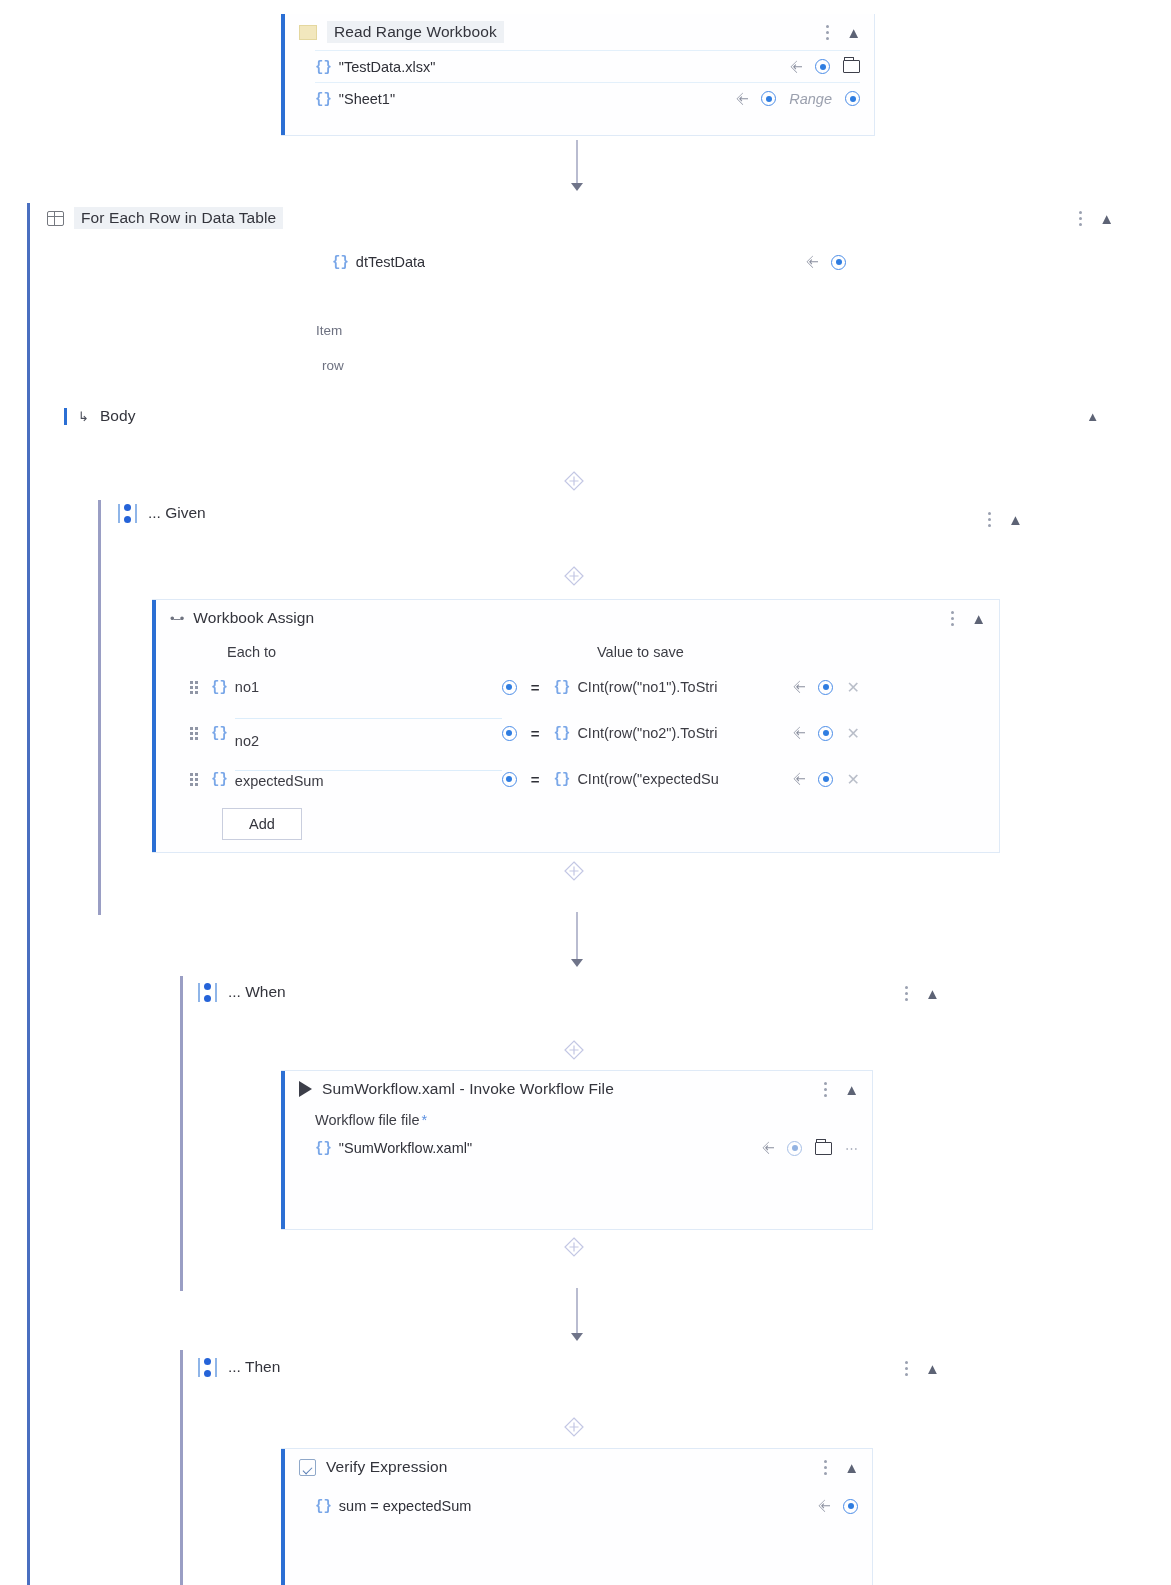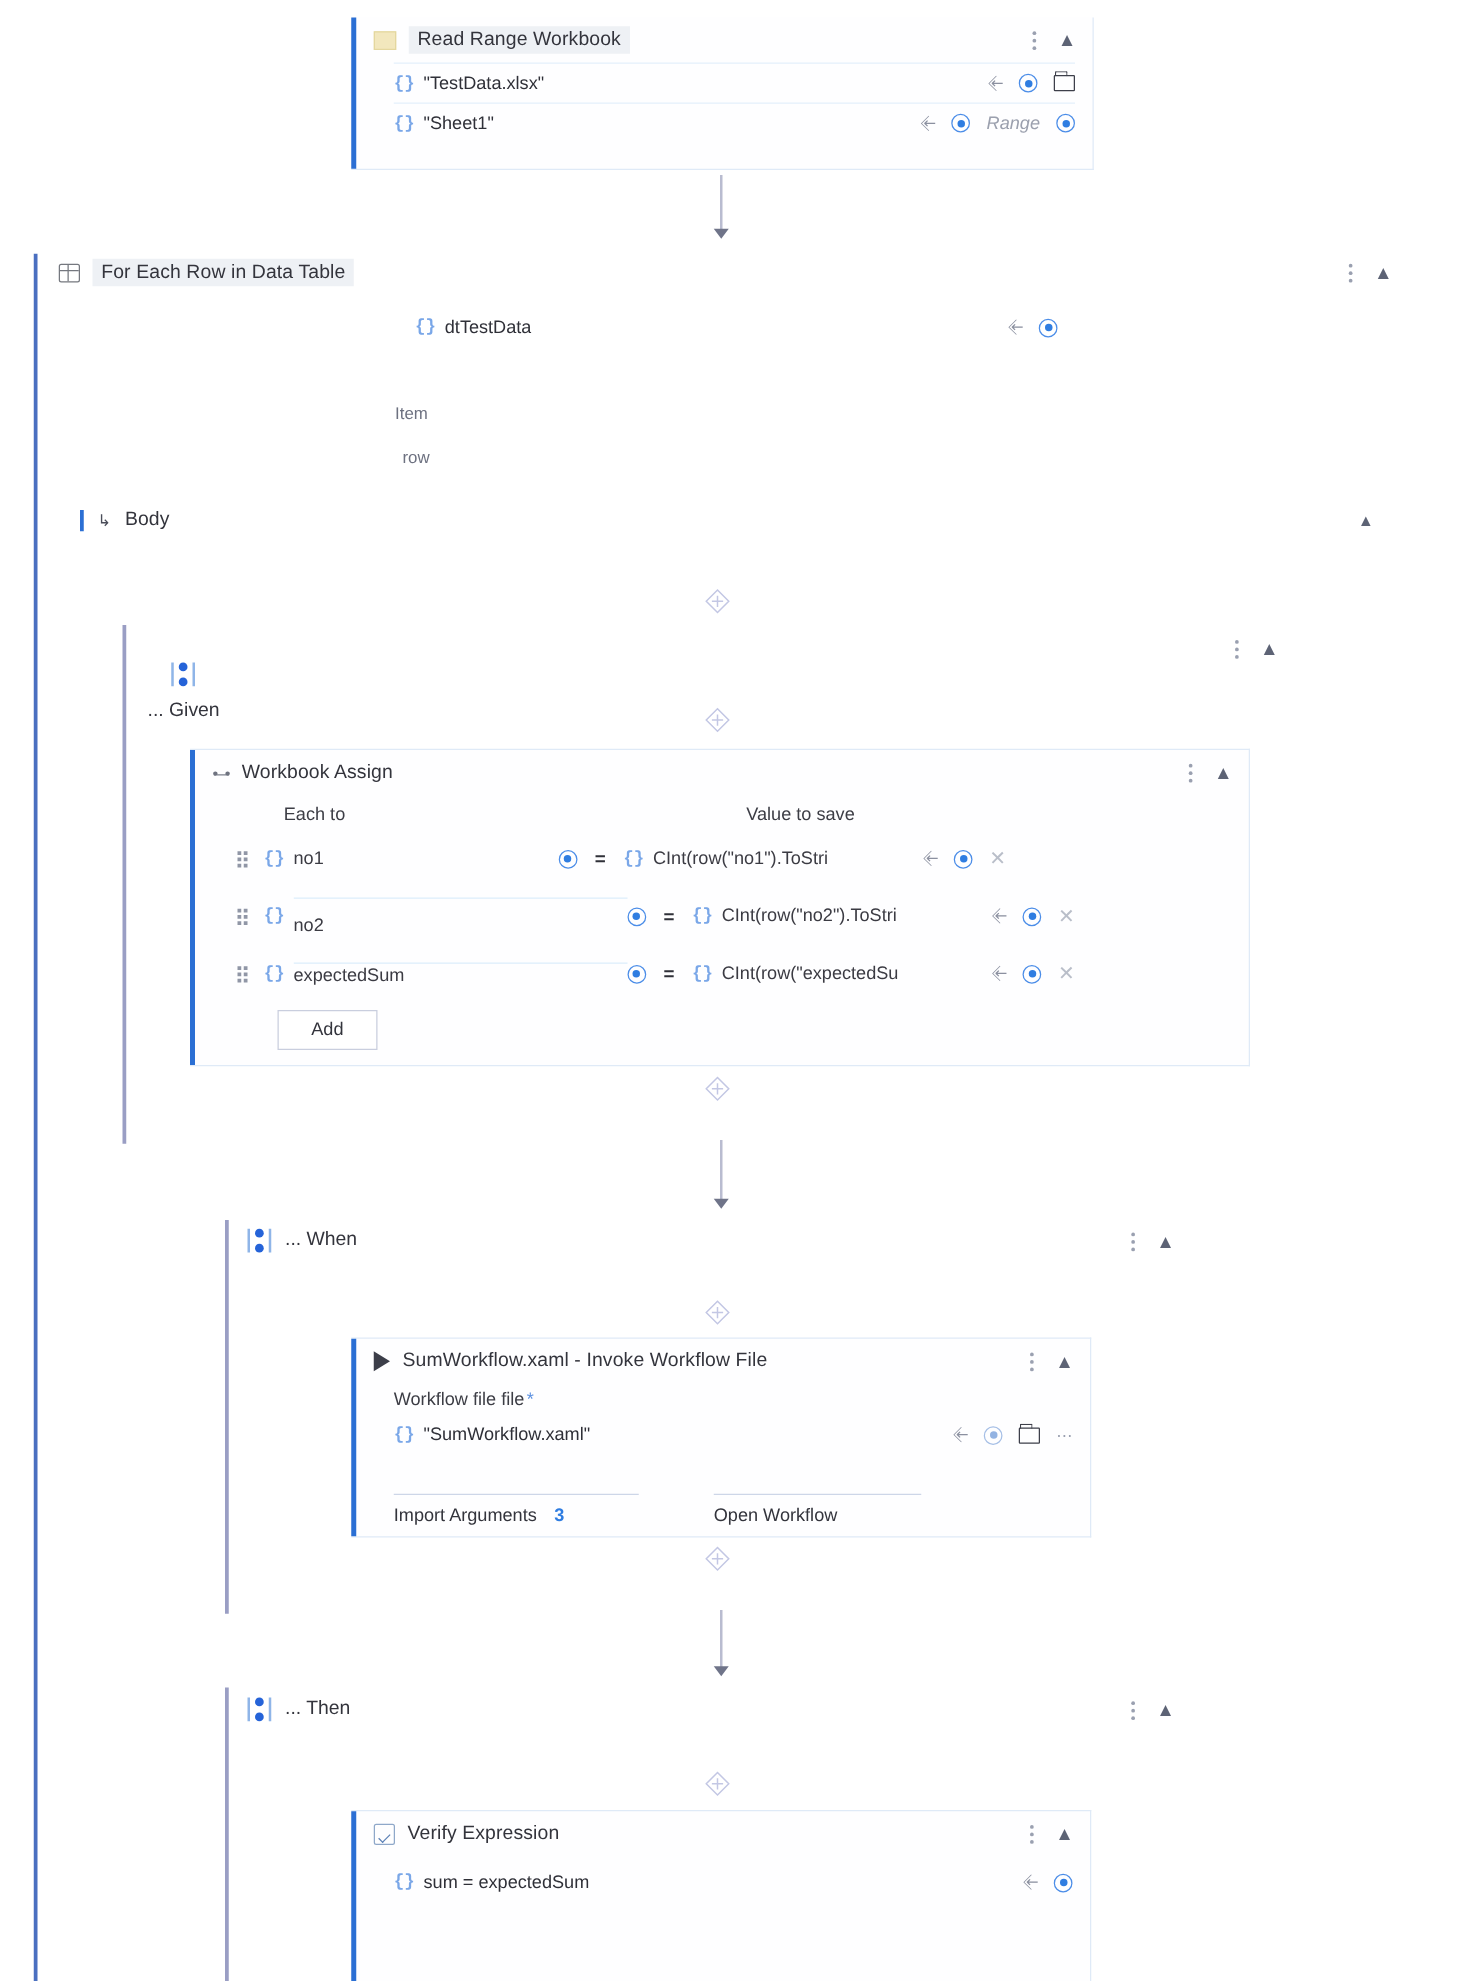--- a/index.html
+++ b/index.html
@@ -278,21 +278,21 @@
 
   <div class="plus-node" style="left:563px; top:470px;">
     <svg width="22" height="22" viewBox="0 0 22 22">
       <path d="M11 2 L20 11 L11 20 L2 11 Z" fill="none" stroke="#c3c7e4" stroke-width="1.2"></path>
       <path d="M11 6.5 L11 15.5 M6.5 11 L15.5 11" stroke="#c3c7e4" stroke-width="1.2"></path>
     </svg>
   </div>
 
   <div class="rail" style="left:98px; top:500px; height:415px; background:#9a9ec4;"></div>
 
-  <div class="gwt" style="left:118px; top:530px;flex-direction:column;">
+  <div class="gwt" style="left:118px; top:498px;">
     <span class="gwt-icon">
         <i></i>
         <i></i>
       </span>
     <span class="gwt-label">... Given</span>
   </div>
   <div class="gwt-tools" style="left:988px; top:510px;">
     <span class="dots">
         <i></i>
         <i></i>
@@ -329,21 +329,21 @@
     <div style="position:absolute; left:38px; top:70px; width:800px; display:flex; align-items:center; height:34px;">
       <span class="grip">
         <i style="left:0;top:0;"></i>
           <i style="left:5px;top:0;"></i>
         <i style="left:0;top:5px;"></i>
           <i style="left:5px;top:5px;"></i>
         <i style="left:0;top:10px;"></i>
           <i style="left:5px;top:10px;"></i>
       </span>
       <span class="expr-ic" style="margin-left:10px;">{}</span>
-      <span style="font-size:14.5px; width:212px;">no1</span>
+      <span style="font-size:14.5px; width:267px;">no1</span>
       <span class="circ"></span>
       <span class="eq" style="margin:0 14px;">=</span>
       <span class="expr-ic">{}</span>
       <span style="font-size:14.5px; width:218px; white-space:nowrap; overflow:hidden;">CInt(row("no1").ToStri</span>
       <span class="opener">⇱</span>
       <span class="circ" style="margin-left:13px;"></span>
       <span class="xmark" style="margin-left:13px;">✕</span>
     </div>
 
     <div style="position:absolute; left:38px; top:116px; width:800px; display:flex; align-items:center; height:34px;">
@@ -450,29 +450,20 @@
         <span class="field-val">"SumWorkflow.xaml"</span>
         <span class="row-tools">
           <span class="opener">⇱</span>
           <span class="circ soft"></span>
           <span class="folder"></span>
           <span style="color:#9aa0b0; font-size:13px;">⋯</span>
         </span>
       </div>
     </div>
 
-    <div style="position:absolute; left:34px; top:124px; display:flex; gap:60px;">
-      <span class="linkbtn" style="min-width:196px;">
-        <span>Import Arguments</span>
-        <span class="badge-num">3</span>
-      </span>
-      <span class="linkbtn" style="min-width:166px;">
-        <span>Open Workflow</span>
-      </span>
-    </div>
   </div>
 
   <div class="plus-node" style="left:563px; top:1236px;">
     <svg width="22" height="22" viewBox="0 0 22 22">
       <path d="M11 2 L20 11 L11 20 L2 11 Z" fill="none" stroke="#c3c7e4" stroke-width="1.2"></path>
       <path d="M11 6.5 L11 15.5 M6.5 11 L15.5 11" stroke="#c3c7e4" stroke-width="1.2"></path>
     </svg>
   </div>
 
   <div class="conn" style="left:576px; top:1288px; height:48px;"></div>

